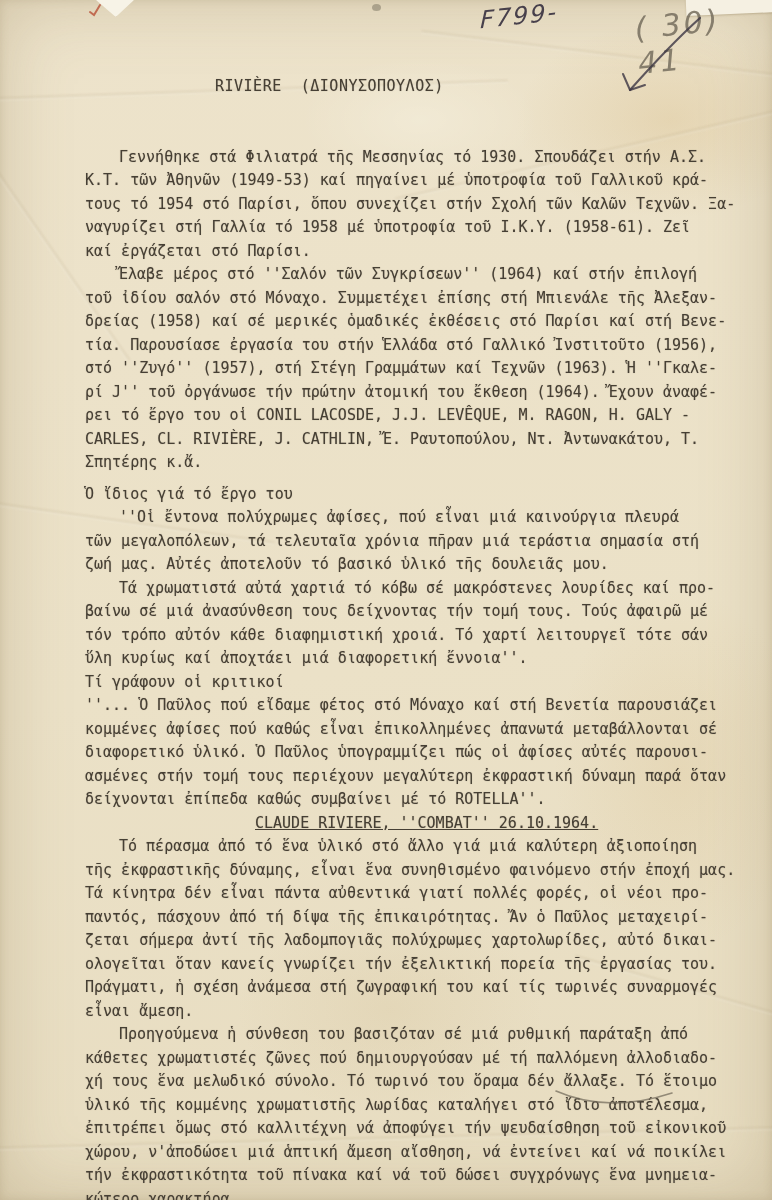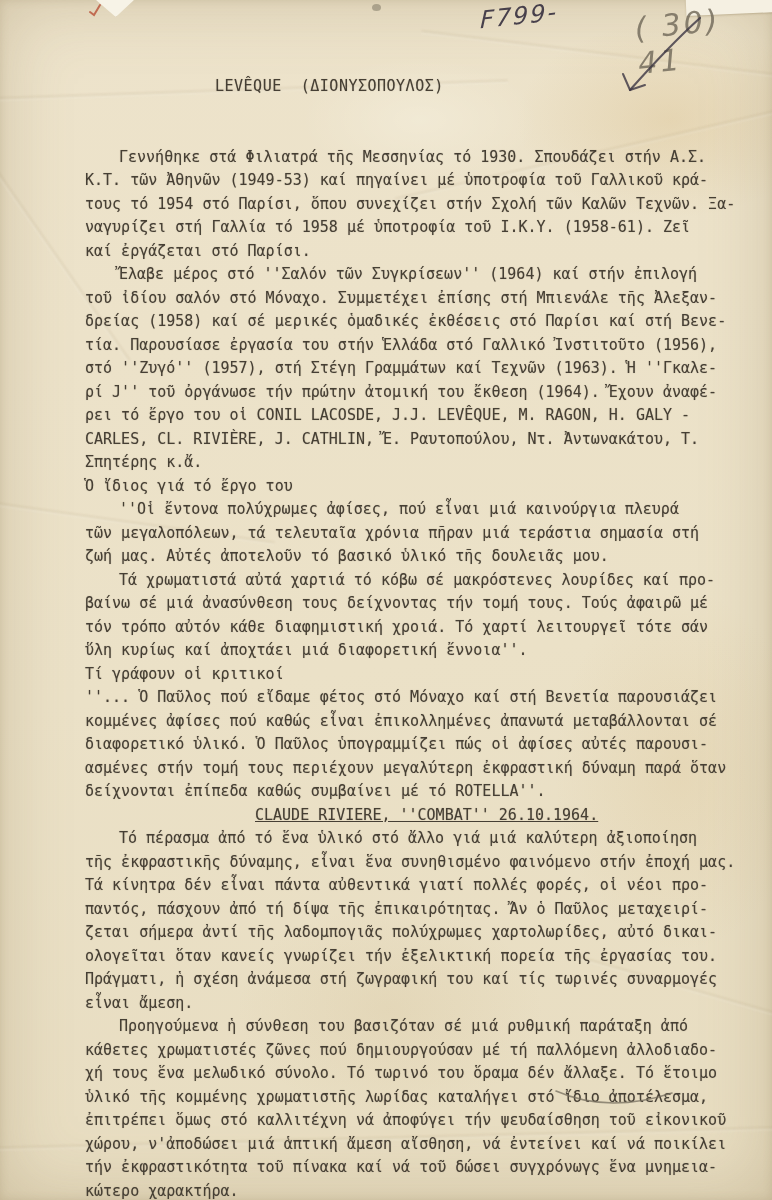--- a/index.html
+++ b/index.html
@@ -42,21 +42,21 @@
   .typed{
     position:absolute;left:85px;top:28px;width:665px;
     color:var(--ink);font-size:15px;line-height:23.5px;
     text-shadow:0 0 1px rgba(64,56,44,.38);
     white-space:pre;
   }
   .line{height:23.5px;}
   .title{padding-left:130px;letter-spacing:.5px;}
   .indent{padding-left:34px;}
   .credit{padding-left:170px;text-decoration:underline;}
-  .gap{margin-top:0;}
+  .gap{margin-top:8px;}
   .hand{position:absolute;font-family:"DejaVu Sans",sans-serif;font-style:italic;}
   .pen-code{left:480px;top:2px;font-size:24px;color:var(--pen);transform:rotate(-6deg) skewX(-8deg);letter-spacing:2px;opacity:.92;}
   .pencil-code{left:636px;top:4px;font-size:30px;color:var(--pencil);transform:rotate(-6deg);letter-spacing:3px;opacity:.85;}
   svg{position:absolute;overflow:visible;}
   .arrow-svg{left:600px;top:10px;}
   .swoosh-svg{left:548px;top:1086px;}
   .redtick-svg{left:88px;top:3px;}
 </style>
 </head>
 <body>
@@ -79,20 +79,20 @@
 
   <div class="hand pen-code">F799-</div>
   <div class="hand pencil-code">( 30) 41</div>
 
   <svg class="arrow-svg" width="110" height="95">
     <path d="M100,8 Q70,35 30,80" stroke="var(--pen)" stroke-width="2.2" fill="none" stroke-linecap="round" opacity="0.8"></path>
     <path d="M30,80 L23,64 M30,80 L45,75" stroke="var(--pen)" stroke-width="2" fill="none" stroke-linecap="round" opacity="0.8"></path>
   </svg>
 
   <div class="typed">
-    <div class="line title">LEVÊQUE  (ΔΙΟΝΥΣΟΠΟΥΛΟΣ)</div>
+    <div class="line title">RIVIÈRE  (ΔΙΟΝΥΣΟΠΟΥΛΟΣ)</div>
     <div id="typed-lines"><div class="line indent">Γεννήθηκε στά Φιλιατρά τῆς Μεσσηνίας τό 1930. Σπουδάζει στήν Α.Σ.</div><div class="line flush">Κ.Τ. τῶν Ἀθηνῶν (1949-53) καί πηγαίνει μέ ὑποτροφία τοῦ Γαλλικοῦ κρά-</div><div class="line flush">τους τό 1954 στό Παρίσι, ὅπου συνεχίζει στήν Σχολή τῶν Καλῶν Τεχνῶν. Ξα-</div><div class="line flush">ναγυρίζει στή Γαλλία τό 1958 μέ ὑποτροφία τοῦ Ι.Κ.Υ. (1958-61). Ζεῖ</div><div class="line flush">καί ἐργάζεται στό Παρίσι.</div><div class="line indent">Ἔλαβε μέρος στό ''Σαλόν τῶν Συγκρίσεων'' (1964) καί στήν ἐπιλογή</div><div class="line flush">τοῦ ἰδίου σαλόν στό Μόναχο. Συμμετέχει ἐπίσης στή Μπιενάλε τῆς Ἀλεξαν-</div><div class="line flush">δρείας (1958) καί σέ μερικές ὁμαδικές ἐκθέσεις στό Παρίσι καί στή Βενε-</div><div class="line flush">τία. Παρουσίασε ἐργασία του στήν Ἑλλάδα στό Γαλλικό Ἰνστιτοῦτο (1956),</div><div class="line flush">στό ''Ζυγό'' (1957), στή Στέγη Γραμμάτων καί Τεχνῶν (1963). Ἡ ''Γκαλε-</div><div class="line flush">ρί J'' τοῦ ὀργάνωσε τήν πρώτην ἀτομική του ἔκθεση (1964). Ἔχουν ἀναφέ-</div><div class="line flush">ρει τό ἔργο του οἱ CONIL LACOSDE, J.J. LEVÊQUE, M. RAGON, H. GALY -</div><div class="line flush">CARLES, CL. RIVIÈRE, J. CATHLIN, Ἔ. Ραυτοπούλου, Ντ. Ἀντωνακάτου, Τ.</div><div class="line flush">Σπητέρης κ.ἄ.</div><div class="line flush gap">Ὁ ἴδιος γιά τό ἔργο του</div><div class="line indent">''Οἱ ἔντονα πολύχρωμες ἀφίσες, πού εἶναι μιά καινούργια πλευρά</div><div class="line flush">τῶν μεγαλοπόλεων, τά τελευταῖα χρόνια πῆραν μιά τεράστια σημασία στή</div><div class="line flush">ζωή μας. Αὐτές ἀποτελοῦν τό βασικό ὑλικό τῆς δουλειᾶς μου.</div><div class="line indent">Τά χρωματιστά αὐτά χαρτιά τό κόβω σέ μακρόστενες λουρίδες καί προ-</div><div class="line flush">βαίνω σέ μιά ἀνασύνθεση τους δείχνοντας τήν τομή τους. Τούς ἀφαιρῶ μέ</div><div class="line flush">τόν τρόπο αὐτόν κάθε διαφημιστική χροιά. Τό χαρτί λειτουργεῖ τότε σάν</div><div class="line flush">ὕλη κυρίως καί ἀποχτάει μιά διαφορετική ἔννοια''.</div><div class="line flush">Τί γράφουν οἱ κριτικοί</div><div class="line flush">''... Ὁ Παῦλος πού εἴδαμε φέτος στό Μόναχο καί στή Βενετία παρουσιάζει</div><div class="line flush">κομμένες ἀφίσες πού καθώς εἶναι ἐπικολλημένες ἀπανωτά μεταβάλλονται σέ</div><div class="line flush">διαφορετικό ὑλικό. Ὁ Παῦλος ὑπογραμμίζει πώς οἱ ἀφίσες αὐτές παρουσι-</div><div class="line flush">ασμένες στήν τομή τους περιέχουν μεγαλύτερη ἐκφραστική δύναμη παρά ὅταν</div><div class="line flush">δείχνονται ἐπίπεδα καθώς συμβαίνει μέ τό ROTELLA''.</div><div class="line credit">CLAUDE RIVIERE, ''COMBAT'' 26.10.1964.</div><div class="line indent">Τό πέρασμα ἀπό τό ἕνα ὑλικό στό ἄλλο γιά μιά καλύτερη ἀξιοποίηση</div><div class="line flush">τῆς ἐκφραστικῆς δύναμης, εἶναι ἕνα συνηθισμένο φαινόμενο στήν ἐποχή μας.</div><div class="line flush">Τά κίνητρα δέν εἶναι πάντα αὐθεντικά γιατί πολλές φορές, οἱ νέοι προ-</div><div class="line flush">παντός, πάσχουν ἀπό τή δίψα τῆς ἐπικαιρότητας. Ἄν ὁ Παῦλος μεταχειρί-</div><div class="line flush">ζεται σήμερα ἀντί τῆς λαδομπογιᾶς πολύχρωμες χαρτολωρίδες, αὐτό δικαι-</div><div class="line flush">ολογεῖται ὅταν κανείς γνωρίζει τήν ἐξελικτική πορεία τῆς ἐργασίας του.</div><div class="line flush">Πράγματι, ἡ σχέση ἀνάμεσα στή ζωγραφική του καί τίς τωρινές συναρμογές</div><div class="line flush">εἶναι ἄμεση.</div><div class="line indent">Προηγούμενα ἡ σύνθεση του βασιζόταν σέ μιά ρυθμική παράταξη ἀπό</div><div class="line flush">κάθετες χρωματιστές ζῶνες πού δημιουργούσαν μέ τή παλλόμενη ἀλλοδιαδο-</div><div class="line flush">χή τους ἕνα μελωδικό σύνολο. Τό τωρινό του ὅραμα δέν ἄλλαξε. Τό ἕτοιμο</div><div class="line flush">ὑλικό τῆς κομμένης χρωματιστῆς λωρίδας καταλήγει στό ἴδιο ἀποτέλεσμα,</div><div class="line flush">ἐπιτρέπει ὅμως στό καλλιτέχνη νά ἀποφύγει τήν ψευδαίσθηση τοῦ εἰκονικοῦ</div><div class="line flush">χώρου, ν'ἀποδώσει μιά ἁπτική ἄμεση αἴσθηση, νά ἐντείνει καί νά ποικίλει</div><div class="line flush">τήν ἐκφραστικότητα τοῦ πίνακα καί νά τοῦ δώσει συγχρόνωγς ἕνα μνημεια-</div><div class="line flush">κώτερο χαρακτήρα.</div></div>
   </div>
 
   <svg class="swoosh-svg" width="132" height="26">
     <path d="M8,5 Q60,28 124,7" stroke="var(--pencil)" stroke-width="1.6" fill="none" stroke-linecap="round" opacity="0.75"></path>
   </svg>
 </div>
 
 </body></html>

